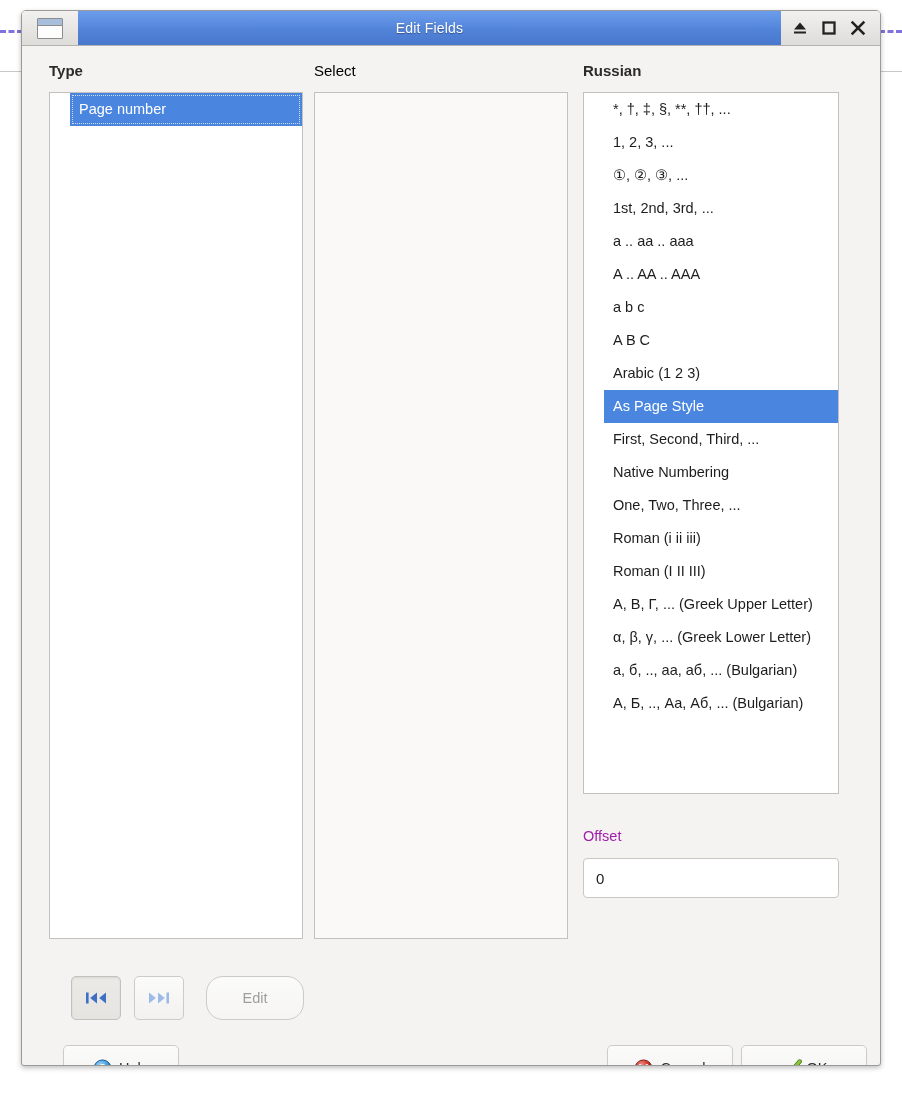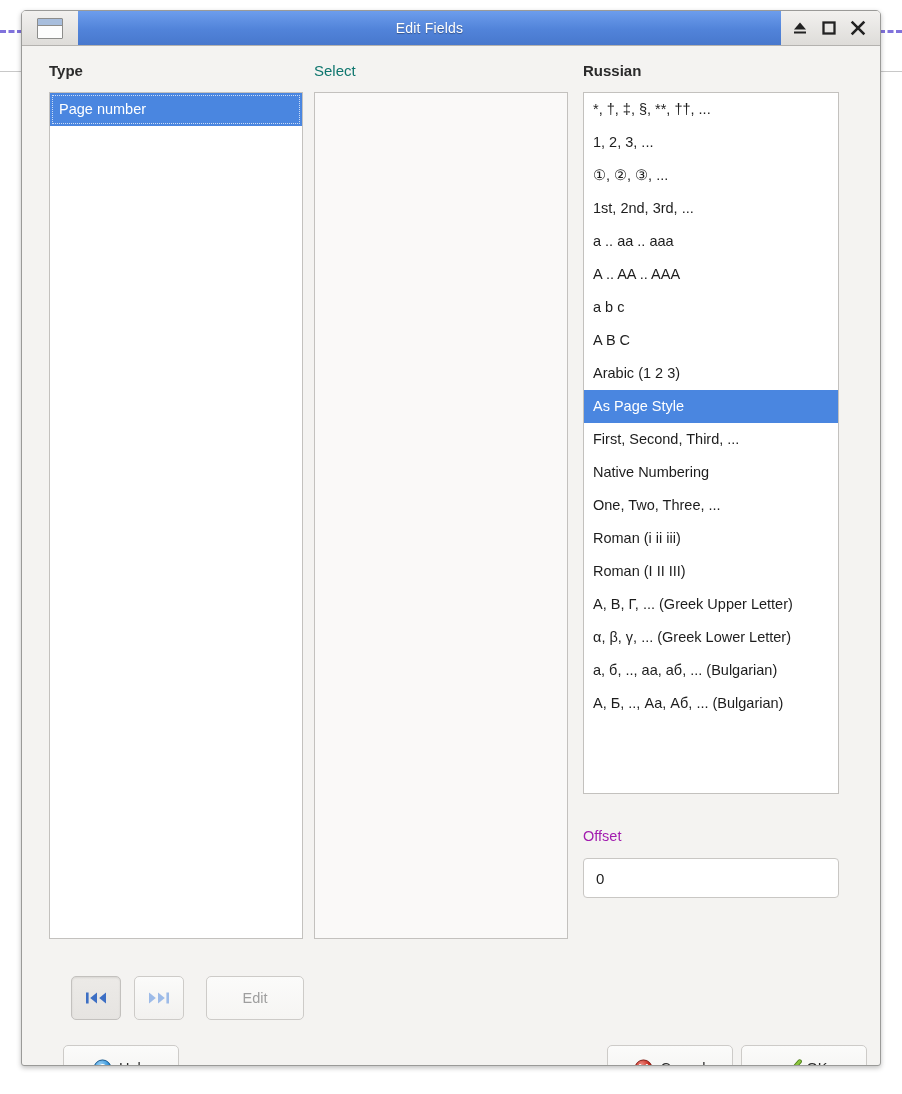--- a/index.html
+++ b/index.html
@@ -134,30 +134,31 @@
   }
 
   .col-label {
     position: absolute;
     font-size: 15px;
     font-weight: bold;
     color: #2b2b2b;
   }
   .col-label.disabled {
     font-weight: normal;
-    color: #0f766e;
+    color: #000000;
   }
 
   
   .listbox {
     position: absolute;
     background: #ffffff;
     border: 1px solid #c3c1be;
     box-sizing: border-box;
     overflow: hidden;
+    padding-left: 20px;
   }
   .listbox.grey {
     background: #faf9f8;
   }
   .list-item {
     font-size: 14.5px;
     color: #1d1d1d;
     padding: 6px 9px 7px 9px;
     line-height: 20px;
     white-space: nowrap;
@@ -222,20 +223,21 @@
     user-select: none;
   }
   .btn.pressed {
     background: linear-gradient(to bottom, #eceae7, #e6e4e1);
     border-color: #c3c1be;
     box-shadow: inset 0 1px 2px rgba(0,0,0,.09);
   }
   .btn.disabled {
     color: #9e9e9e;
     background: linear-gradient(to bottom, #fbfbfa, #f6f5f3);
+    border-radius: 17px;
   }
 
   #btn-first { left: 49px;  top: 930px; width: 50px; height: 44px; }
   #btn-next  { left: 112px; top: 930px; width: 50px; height: 44px; }
   #btn-edit  { left: 184px; top: 930px; width: 98px; height: 44px; }
 
   #btn-help   { left: 41px;  top: 999px; width: 116px; height: 46px; }
   #btn-cancel { left: 585px; top: 999px; width: 126px; height: 46px; }
   #btn-ok     { left: 719px; top: 999px; width: 126px; height: 46px; }
 

